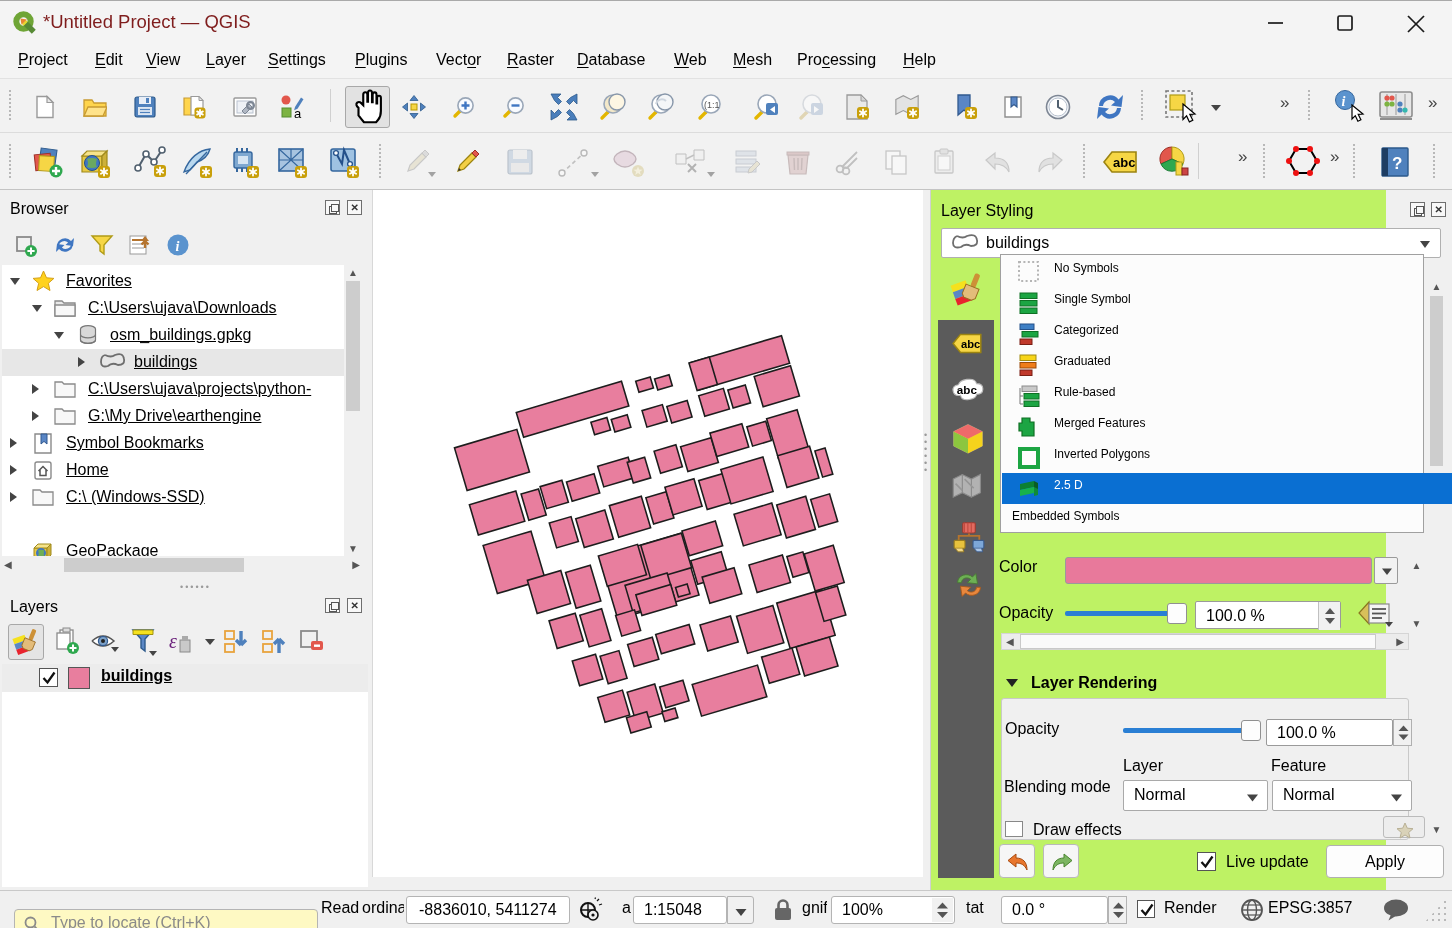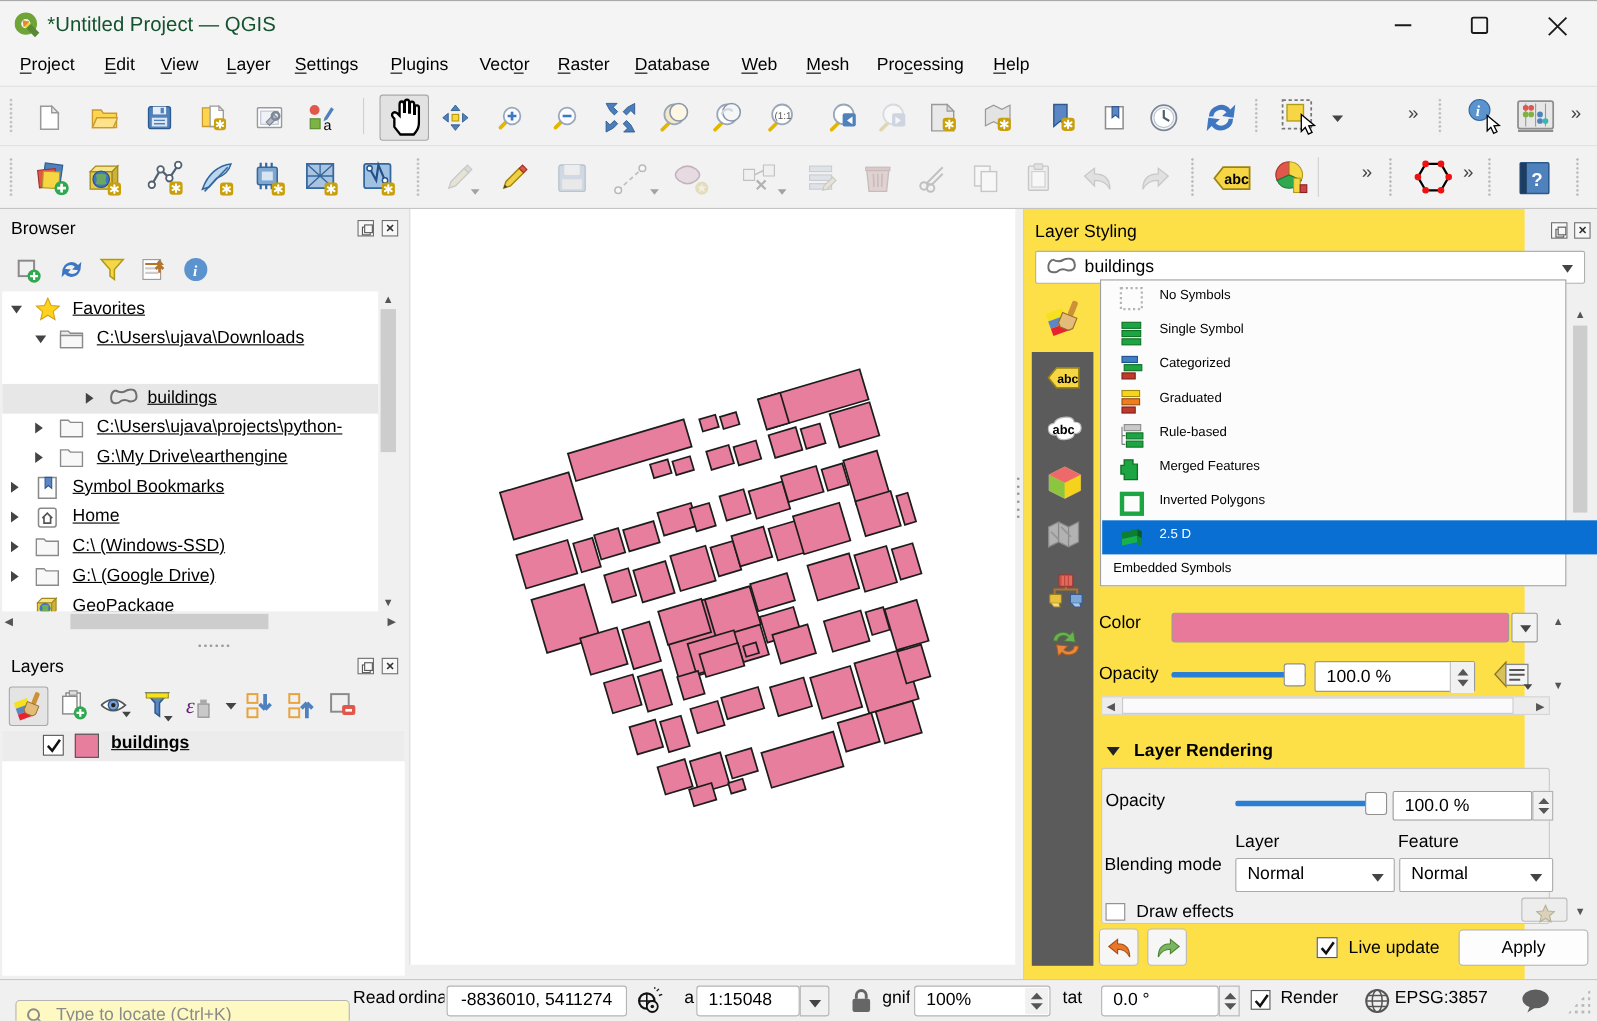--- a/index.html
+++ b/index.html
@@ -1,21 +1,21 @@
 <!DOCTYPE html>
 <html><head>
 <meta charset="utf-8">
 <style>
 * { margin:0; padding:0; box-sizing:border-box; }
 html,body { width:1452px; height:928px; overflow:hidden; font-family:"Liberation Sans", sans-serif; }
 body { background:#f0f0f0; position:relative; font-size:15px; color:#000; }
 .abs { position:absolute; }
 
 #titlebar { left:0; top:0; width:1452px; height:42px; background:#f4f4f4; border-top:1.5px solid #a9a9a9; }
-#title-text { left:43px; top:10px; font-size:18.5px; color:#14532d; }
+#title-text { left:43px; top:10px; font-size:18.5px; color:#7f1d1d; }
 
 #menubar { left:0; top:42px; width:1452px; height:36px; background:#f4f4f4; }
 .menuitem { position:absolute; top:9px; font-size:16px; }
 .menuitem u { text-decoration:underline; text-underline-offset:2px; }
 
 #toolbar1 { left:0; top:78px; width:1452px; height:55px; background:#f2f2f2; border-top:1px solid #e2e2e2; border-bottom:1px solid #dcdcdc; }
 #toolbar2 { left:0; top:133px; width:1452px; height:57px; background:#f2f2f2; border-bottom:1px solid #c4c4c4; }
 .ticon { position:absolute; top:16px; width:24px; height:24px; }
 .grip { position:absolute; width:4px; top:10px; bottom:10px; background-image:radial-gradient(circle, #b8b8b8 1px, transparent 1.2px); background-size:4px 4px; }
 .tsep { position:absolute; top:10px; bottom:10px; width:1px; background:#d0d0d0; }
@@ -34,21 +34,21 @@
 .arr { position:absolute; top:8px; width:0; height:0; }
 .arr.right { border-left:7px solid #444; border-top:5px solid transparent; border-bottom:5px solid transparent; }
 .arr.down { border-top:7px solid #444; border-left:5px solid transparent; border-right:5px solid transparent; top:10px; }
 
 .sbv { position:absolute; background:#f0f0f0; }
 .sbthumb { position:absolute; background:#cdcdcd; }
 .sbarr { position:absolute; color:#555; font-size:10px; text-align:center; }
 
 #canvas { left:372px; top:190px; width:551px; height:687px; background:#ffffff; border-left:1px solid #d8d8d8; }
 
-#rightpanel { left:930px; top:190px; width:456px; height:700px; background:#fde047; border-left:1px solid #d0d0d0; }
+#rightpanel { left:930px; top:190px; width:456px; height:700px; background:#bef264; border-left:1px solid #d0d0d0; }
 #stylecombo { position:absolute; left:10px; top:38px; width:500px; height:30px; background:#fff; border:1px solid #b0b0b0; border-radius:2px; }
 #darkstrip { position:absolute; left:7px; top:130px; width:56px; height:558px; background:#5b5b5b; }
 
 #popup { left:1000px; top:254px; width:424px; height:279px; background:#fcfcfc; border:1px solid #a0a0a0; z-index:50; }
 .prow { position:absolute; left:1px; width:456px; height:31px; font-size:12px;padding-left:28px; }
 .prow .txt { position:absolute; left:52px; top:5px; }
 .prow .ic { position:absolute; left:14px; top:3px; width:26px; height:26px; }
 .prow.sel { background:#0a6fd2; color:#fff; }
 
 .combo { position:absolute; background:#fff; border:1px solid #a9a9a9; border-radius:2px; font-size:16px; }
@@ -506,20 +506,29 @@
       <span class="lbl" style="left:64px">Favorites</span>
       </div>
     <div class="trow" style="top:30px">
         <span class="arr down" style="left:30px"></span>
       <svg class="abs" style="left:52px;top:3px" width="22" height="20" viewBox="0 0 22 20">
           <path d="M1 3 h7 l2 2 h11 v13 H1 z" fill="#e9e9e9" stroke="#8a8a8a" stroke-width="1.3"></path>
           <path d="M1 7 h20 v11 H1 z" fill="#f8f8f8" stroke="#8a8a8a" stroke-width="1.3"></path>
         </svg>
       <span class="lbl" style="left:86px">C:\Users\ujava\Downloads</span>
       </div>
+    <div class="trow" style="top:57px">
+        <span class="arr down" style="left:52px"></span>
+      <svg class="abs" style="left:76px;top:2px" width="20" height="22" viewBox="0 0 20 22">
+          <ellipse cx="10" cy="5" rx="7.5" ry="3.4" fill="#d8d8d8" stroke="#777" stroke-width="1.2"></ellipse>
+          <path d="M2.5 5 v11 a7.5 3.4 0 0 0 15 0 V5" fill="#d8d8d8" stroke="#777" stroke-width="1.2"></path>
+          <path d="M2.5 10.5 a7.5 3.4 0 0 0 15 0 M2.5 16 a7.5 3.4 0 0 0 15 0" fill="none" stroke="#777" stroke-width="1.2"></path>
+        </svg>
+      <span class="lbl" style="left:108px">osm_buildings.gpkg</span>
+      </div>
     <div class="trow" style="top:84px;background:#e7e7e7">
         <span class="arr right" style="left:76px"></span>
       <svg class="abs" style="left:98px;top:4px" width="26" height="18" viewBox="0 0 26 18">
           <path d="M5 2 q6 3 10 0 q8 -3 9 4 q1 6 -6 6 q-6 -3 -10 1 q-7 2 -7 -4 q0 -6 4 -7" fill="none" stroke="#6e6e6e" stroke-width="1.8"></path>
         </svg>
       <span class="lbl" style="left:132px">buildings</span>
       </div>
     <div class="trow" style="top:111px">
         <span class="arr right" style="left:30px"></span>
       <svg class="abs" style="left:52px;top:3px" width="22" height="20" viewBox="0 0 22 20">
@@ -549,27 +558,20 @@
           <path d="M6.5 12 L11 7.5 15.5 12 M8 11 v5.5 h6 V11" fill="none" stroke="#555" stroke-width="1.5"></path>
         </svg>
       <span class="lbl" style="left:64px">Home</span>
       </div>
     <div class="trow" style="top:219px">
         <span class="arr right" style="left:8px"></span>
       <svg class="abs" style="left:30px;top:3px" width="22" height="20" viewBox="0 0 22 20">
           <path d="M1 3 h7 l2 2 h11 v13 H1 z" fill="#f8f8f8" stroke="#8a8a8a" stroke-width="1.3"></path>
         </svg>
       <span class="lbl" style="left:64px">C:\ (Windows-SSD)</span>
-      </div>
-    <div class="trow" style="top:246px">
-        <span class="arr right" style="left:8px"></span>
-      <svg class="abs" style="left:30px;top:3px" width="22" height="20" viewBox="0 0 22 20">
-          <path d="M1 3 h7 l2 2 h11 v13 H1 z" fill="#f8f8f8" stroke="#8a8a8a" stroke-width="1.3"></path>
-        </svg>
-      <span class="lbl" style="left:64px">G:\ (Google Drive)</span>
       </div>
     <div class="trow" style="top:273px">
       <svg class="abs" style="left:30px;top:3px" width="22" height="22" viewBox="0 0 22 22">
           <path d="M2 7 h13 v11 H2 z" fill="#e7c945" stroke="#a08a1d"></path>
           <path d="M2 7 l4 -4 h13 l-4 4 z" fill="#f6e38a" stroke="#a08a1d"></path>
           <path d="M15 7 l4 -4 v11 l-4 4 z" fill="#cdb13a" stroke="#a08a1d"></path>
           <circle cx="9" cy="12" r="5" fill="#3f76c2"></circle>
           <path d="M6 9.5 q3 -1.4 6.5 0 q-1.4 2.8 0 5 q-3 1.4 -6.5 0 q1.4 -2.5 0 -5" fill="#6fae57"></path>
         </svg>
       <span class="lbl" style="left:64px">GeoPackage</span>

